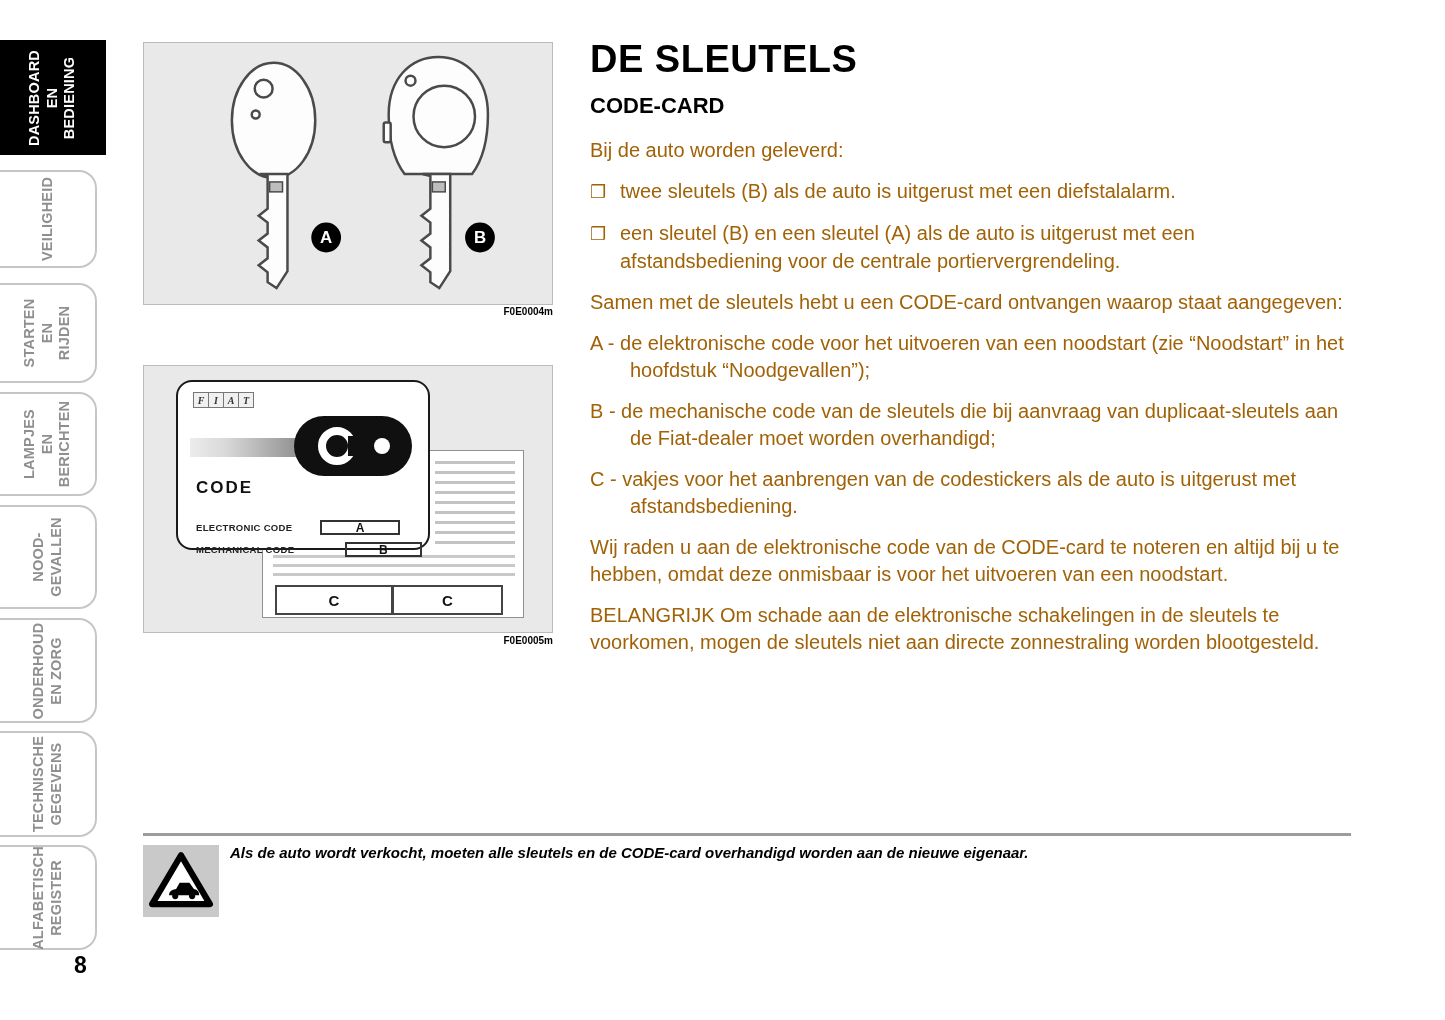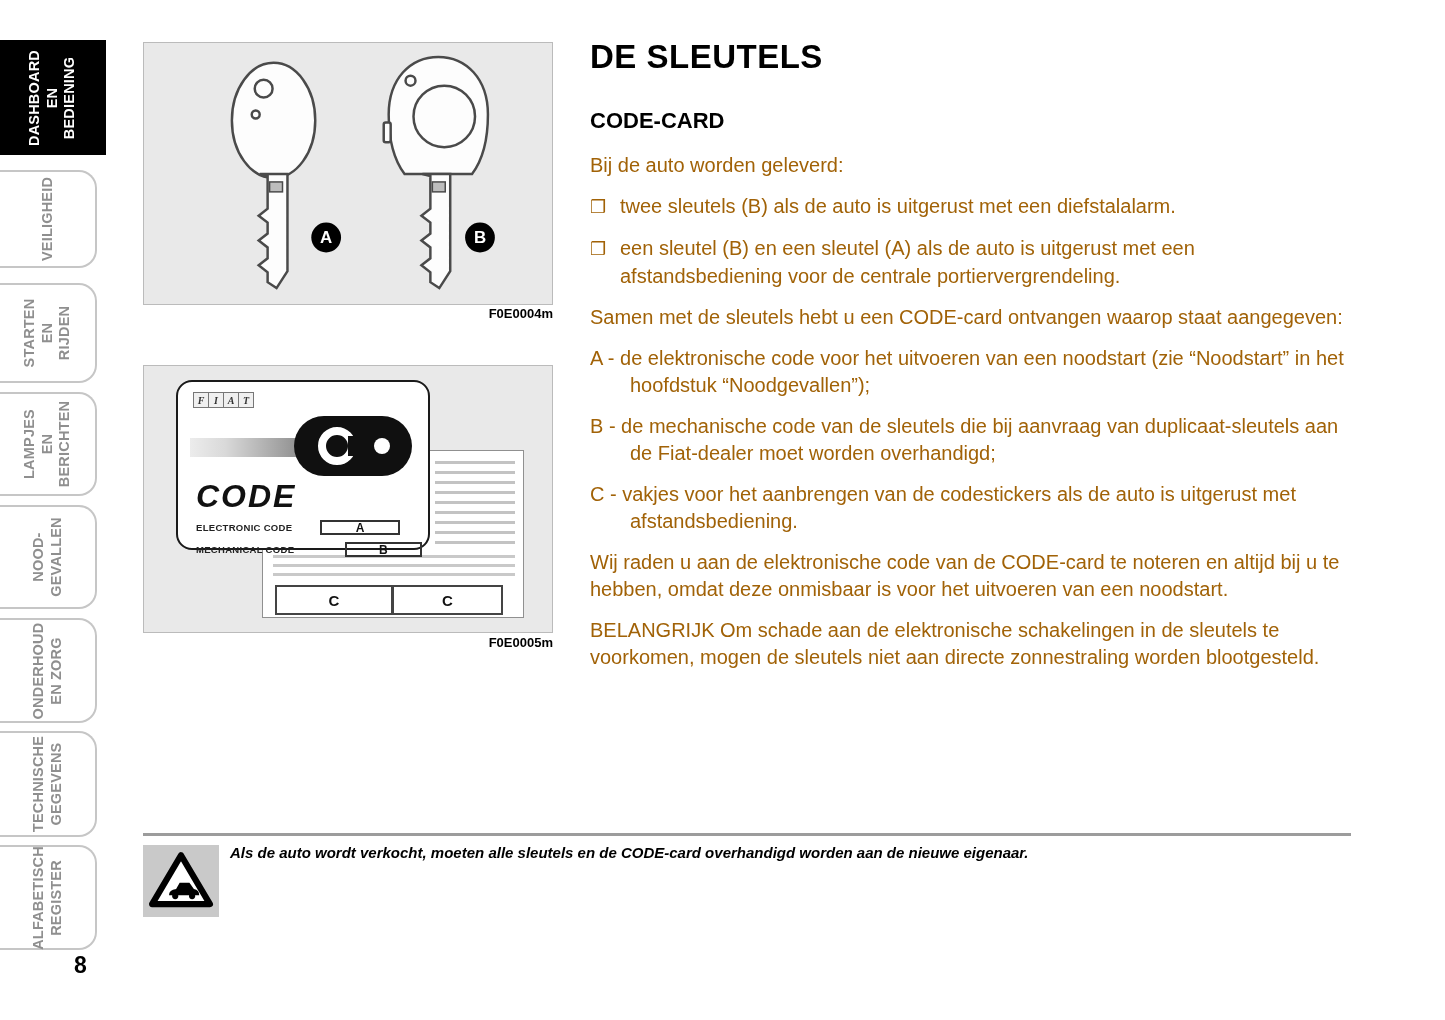--- a/index.html
+++ b/index.html
@@ -32,21 +32,21 @@
 
   
   .figure {
     position:absolute; left:143px; width:410px;
     background:#e9e9e9; border:1px solid #bbb; box-sizing:border-box;
   }
   .figure1 { top:42px; height:263px; }
   .figure2 { top:365px; height:268px; }
   .fig-caption {
     position:absolute; left:143px; width:410px; text-align:right;
-    font-weight:bold; font-size:13px; color:#000;
+    font-weight:bold; font-size:10px; color:#000;
   }
   .cap1 { top:306px; }
   .cap2 { top:635px; }
 
   
   .card-back {
     position:absolute; left:118px; top:84px; width:262px; height:168px;
     background:#fff; border:1.5px solid #909090; box-sizing:border-box; z-index:1;
   }
   .faint-a {
@@ -87,39 +87,39 @@
     background:#101010; border-radius:30px;
   }
   .key-ring {
     position:absolute; left:24px; top:11px; width:38px; height:38px;
     border:8px solid #fff; border-radius:50%; box-sizing:border-box;
   }
   .ring-gap { position:absolute; left:54px; top:20px; width:12px; height:20px; background:#101010; }
   .key-dot { position:absolute; left:80px; top:22px; width:16px; height:16px; background:#fff; border-radius:50%; }
   .code-word {
     position:absolute; left:18px; top:96px;
-    font-size:32px; font-weight:bold; font-style:italic; letter-spacing:2px; color:#111;
+    font-size:17px; font-weight:bold; letter-spacing:2px; color:#111;
   }
   .code-row { position:absolute; left:18px; display:flex; align-items:center; width:226px; }
   .code-row.r1 { top:138px; }
   .code-row.r2 { top:160px;gap:29px; }
   .code-label {
     width:124px; font-size:9.5px; font-weight:bold; 
     letter-spacing:0.3px; color:#222;
   }
   .code-box {
     width:80px; height:15px; border:2px solid #333; box-sizing:border-box;
     display:flex; align-items:center; justify-content:center;
     font-weight:bold; font-size:12px;
   }
 
   
   .content { position:absolute; left:590px; top:38px; width:765px; }
   .content h1 {
-    margin:0 0 32px; font-size:33px; font-weight:bold; letter-spacing:0.5px; color:#000;
+    margin:0 0 12px; font-size:38px; font-weight:bold; letter-spacing:0.5px; color:#000;
   }
   .content h2 { margin:0 0 18px; font-size:22px; font-weight:bold; color:#000; }
   .content p { margin:0 0 14px; font-size:20px; line-height:27px; color:#a16207; }
   .bullet { padding-left:30px; }
   .glyph { display:inline-block; width:30px; margin-left:-30px; font-size:18px; }
   .item { padding-left:40px; text-indent:-40px; }
 
   
   .warning-rule {
     position:absolute; left:143px; top:833px; width:1208px; height:3px; background:#9c9c9c;

